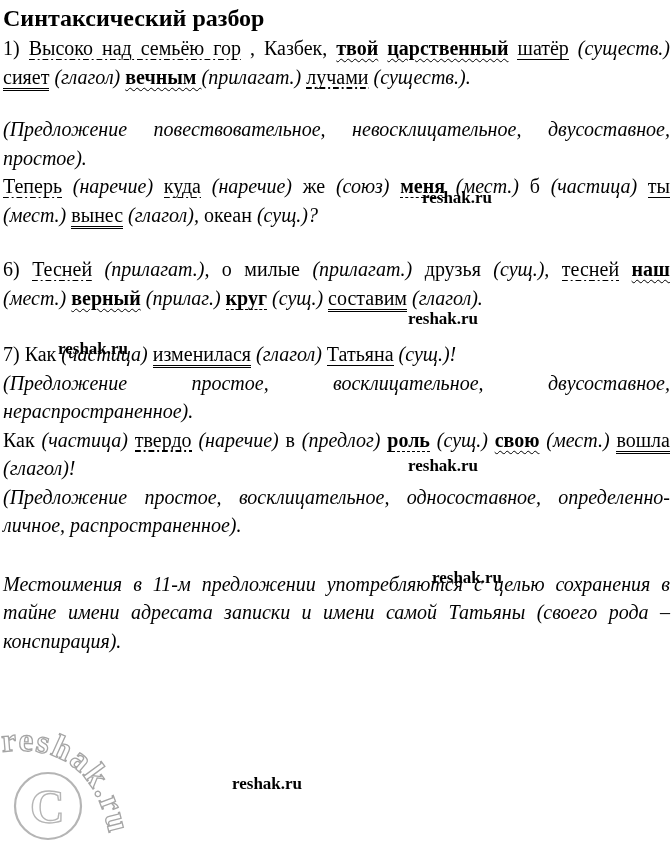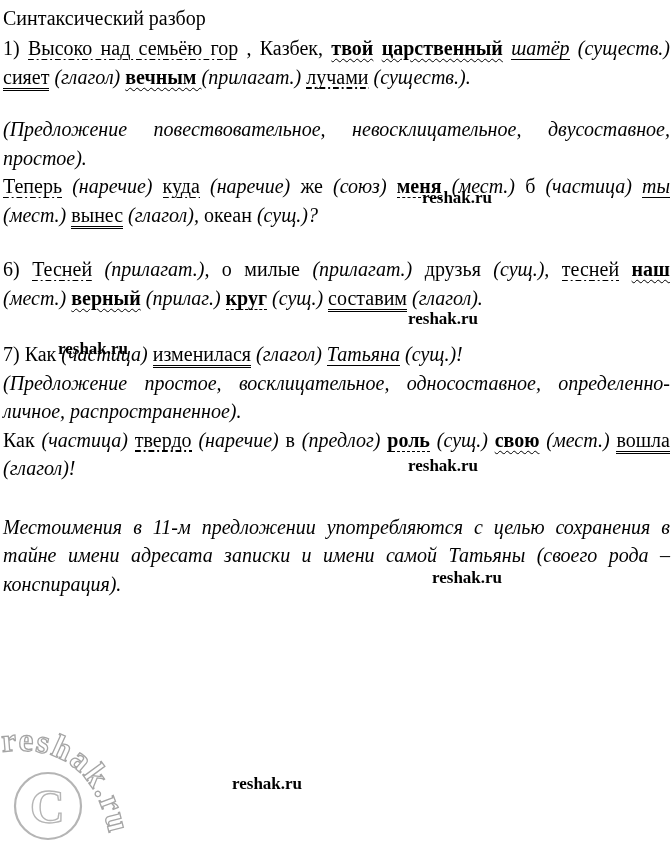--- a/index.html
+++ b/index.html
@@ -1,25 +1,25 @@
 <!DOCTYPE html>
 <html><head>
 <meta charset="utf-8">
 <style>
   html,body{margin:0;padding:0;}
   body{
     width:672px;height:863px;overflow:hidden;background:#ffffff;
     font-family:"Liberation Serif","DejaVu Serif",serif;color:#000;
   }
   .doc{position:relative;width:672px;height:863px;box-sizing:border-box;padding:5px 2px 0 3px;}
-  .title{font-weight:normal;font-size:20px;line-height:27px;margin:0 0 2px 0;text-align:left;}
+  .title{font-weight:bold;font-size:24px;line-height:27px;margin:0 0 2px 0;text-align:left;}
   .body-text p{margin:0;font-size:20px;line-height:28.5px;text-align:justify;}
   .gap{width:100%;}
   .it{font-style:italic;margin-top:13px;}
-  .u-solid{border-bottom:1.5px solid #000;font-style:italic;}
+  .u-solid{border-bottom:1.5px solid #000;}
   .u-double{border-bottom:3px double #000;}
   .u-dashed{border-bottom:1.5px dashed #000;font-weight:bold;}
   .u-dashdot{
     background-image:repeating-linear-gradient(to right,#000 0 6px,transparent 6px 9px,#000 9px 10.5px,transparent 10.5px 13.5px);
     background-repeat:repeat-x;background-size:13.5px 1.5px;background-position:0 100%;
     padding-bottom:1px;
     margin-top:14px;
   }
   .u-wavy{text-decoration:underline;text-decoration-style:wavy;text-decoration-thickness:1px;text-underline-offset:3px;font-weight:bold;}
   .wm{
@@ -35,22 +35,23 @@
   <h1 class="title">Синтаксический разбор</h1>
   <div class="body-text">
       <p><span>1) </span><span class="u-dashdot">Высоко над семьёю гор</span><span> , Казбек, </span><span class="u-wavy">твой</span><span> </span><span class="u-wavy">царственный</span><span> </span><span class="u-solid">шатёр</span><span class="it"> (существ.) </span><span class="u-double">сияет</span><span class="it"> (глагол) </span><span class="u-wavy">вечным </span><span class="it">(прилагат.) </span><span class="u-dashdot">лучами</span><span class="it"> (существ.).</span></p>
       <div class="gap" style="height: 24px;"></div>
       <p><span class="it">(Предложение повествовательное, невосклицательное, двусоставное, простое).</span></p>
       <p><span class="u-dashdot">Теперь</span><span class="it"> (наречие) </span><span class="u-dashdot">куда</span><span class="it"> (наречие) </span><span>же</span><span class="it"> (союз) </span><span class="u-dashed">меня</span><span class="it"> (мест.) </span><span>б</span><span class="it"> (частица) </span><span class="u-solid">ты</span><span class="it"> (мест.) </span><span class="u-double">вынес</span><span class="it"> (глагол), </span><span>океан</span><span class="it"> (сущ.)?</span></p>
       <div class="gap" style="height: 26px;"></div>
       <p><span>6) </span><span class="u-dashdot">Тесней</span><span class="it"> (прилагат.), </span><span>о милые</span><span class="it"> (прилагат.) </span><span>друзья</span><span class="it"> (сущ.), </span><span class="u-dashdot">тесней</span><span> </span><span class="u-wavy">наш</span><span class="it"> (мест.) </span><span class="u-wavy">верный</span><span class="it"> (прилаг.) </span><span class="u-dashed">круг</span><span class="it"> (сущ.) </span><span class="u-double">составим</span><span class="it"> (глагол).</span></p>
       <div class="gap" style="height: 28px;"></div>
       <p><span>7) Как</span><span class="it"> (частица) </span><span class="u-double">изменилася</span><span class="it"> (глагол) </span><span class="u-solid">Татьяна</span><span class="it"> (сущ.)!</span></p>
+      <p><span class="it">(Предложение простое, восклицательное, двусоставное, нераспространенное).</span></p>
+      <p><span>Как</span><span class="it"> (частица) </span><span class="u-dashdot">твердо</span><span class="it"> (наречие) </span><span>в</span><span class="it"> (предлог) </span><span class="u-dashed">роль</span><span class="it"> (сущ.) </span><span class="u-wavy">свою</span><span class="it"> (мест.) </span><span class="u-double">вошла</span><span class="it"> (глагол)!</span></p>
       <p><span class="it">(Предложение простое, восклицательное, односоставное, определенно-личное, распространенное).</span></p>
-      <p><span>Как</span><span class="it"> (частица) </span><span class="u-dashdot">твердо</span><span class="it"> (наречие) </span><span>в</span><span class="it"> (предлог) </span><span class="u-dashed">роль</span><span class="it"> (сущ.) </span><span class="u-wavy">свою</span><span class="it"> (мест.) </span><span class="u-double">вошла</span><span class="it"> (глагол)!</span></p>
       <div class="gap" style="height: 30px;"></div>
       <p><span class="it">Местоимения в 11-м предложении употребляются с целью сохранения в тайне имени адресата записки и имени самой Татьяны (своего рода – конспирация).</span></p>
     </div>
   <div id="wm-layer">
       <div class="wm" style="left: 422px; top: 190px;">reshak.ru</div>
       <div class="wm" style="left: 408px; top: 311px;">reshak.ru</div>
       <div class="wm" style="left: 58px; top: 341px;">reshak.ru</div>
       <div class="wm" style="left: 408px; top: 458px;">reshak.ru</div>
       <div class="wm" style="left: 432px; top: 570px;">reshak.ru</div>
       <div class="wm" style="left: 232px; top: 776px;">reshak.ru</div>

